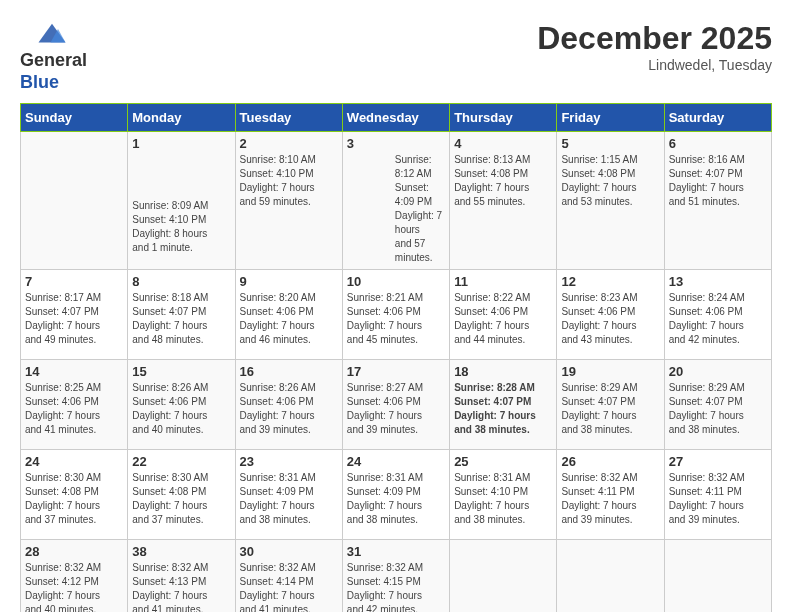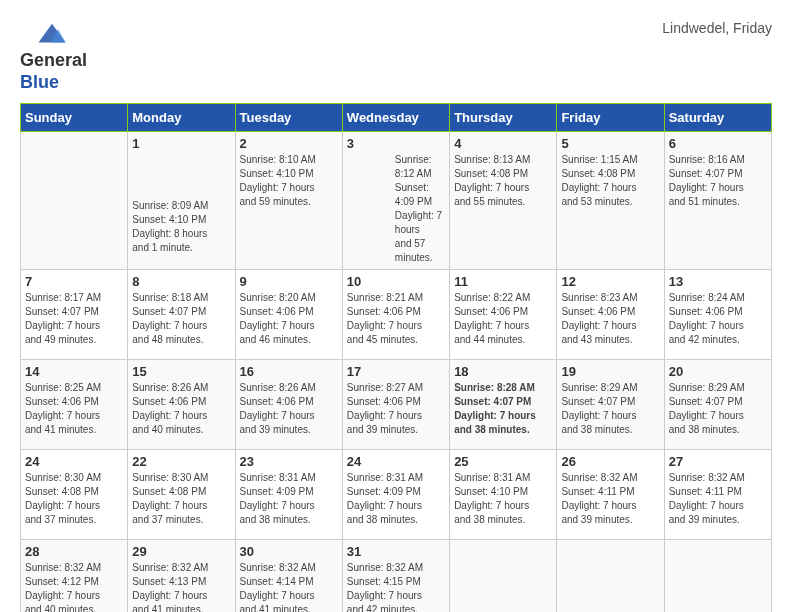--- a/index.html
+++ b/index.html
@@ -96,21 +96,22 @@
     <svg class="logo-icon" viewBox="0 0 40 40">
       <polygon points="20,5 38,30 2,30" fill="#2255aa" opacity="0.85"></polygon>
       <polygon points="28,12 38,30 18,30" fill="#4488dd" opacity="0.7"></polygon>
     </svg>
     <div class="logo-text">
       <span class="logo-general">General</span><br>
       <span class="logo-blue">Blue</span>
     </div>
   </div>
   <div class="title-section">
-    <div class="location">Lindwedel, Friday</div>
+    <div class="month-title">December 2025</div>
+    <div class="location">Lindwedel, Tuesday</div>
   </div>
 </div>
 
 <table>
   <thead>
     <tr>
     <th>Sunday</th>
         <th>Monday</th>
         <th>Tuesday</th>
         <th>Wednesday</th>
@@ -320,21 +321,21 @@
       </tr>
       <tr>
         <td>
           <span class="day-number">28</span>
           <div class="day-info" style="white-space: pre-line;">Sunrise: 8:32 AM
 Sunset: 4:12 PM
 Daylight: 7 hours
 and 40 minutes.</div>
         </td>
         <td>
-          <span class="day-number">29</span>
+          <span class="day-number">38</span>
           <div class="day-info" style="white-space: pre-line;">Sunrise: 8:32 AM
 Sunset: 4:13 PM
 Daylight: 7 hours
 and 41 minutes.</div>
         </td>
         <td>
           <span class="day-number">30</span>
           <div class="day-info" style="white-space: pre-line;">Sunrise: 8:32 AM
 Sunset: 4:14 PM
 Daylight: 7 hours

